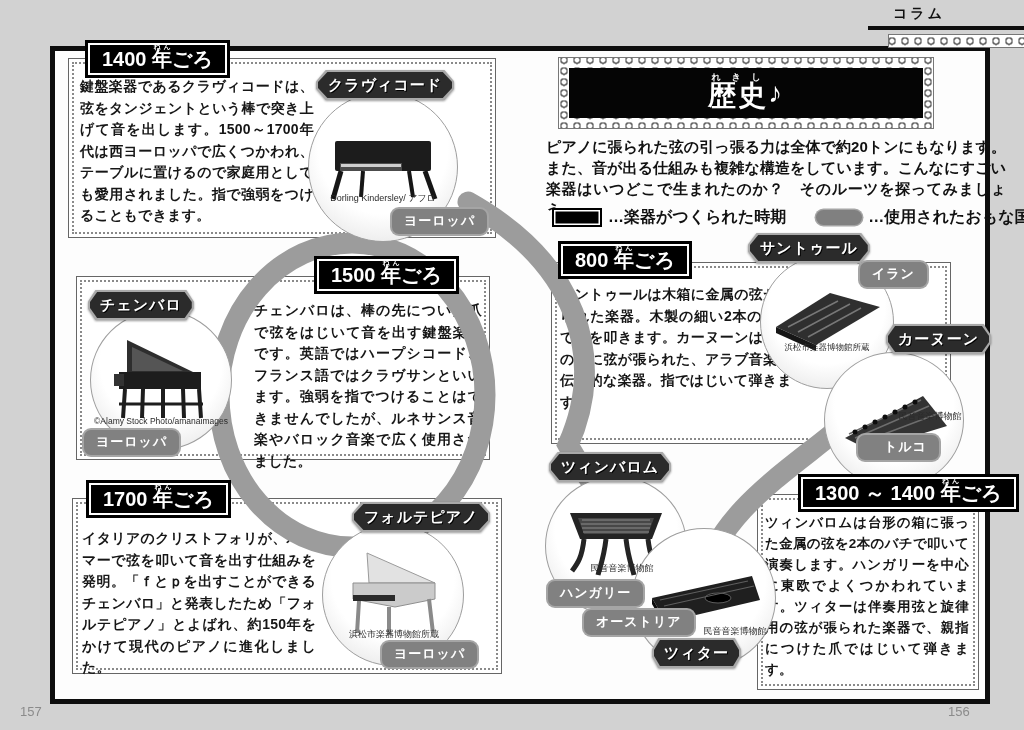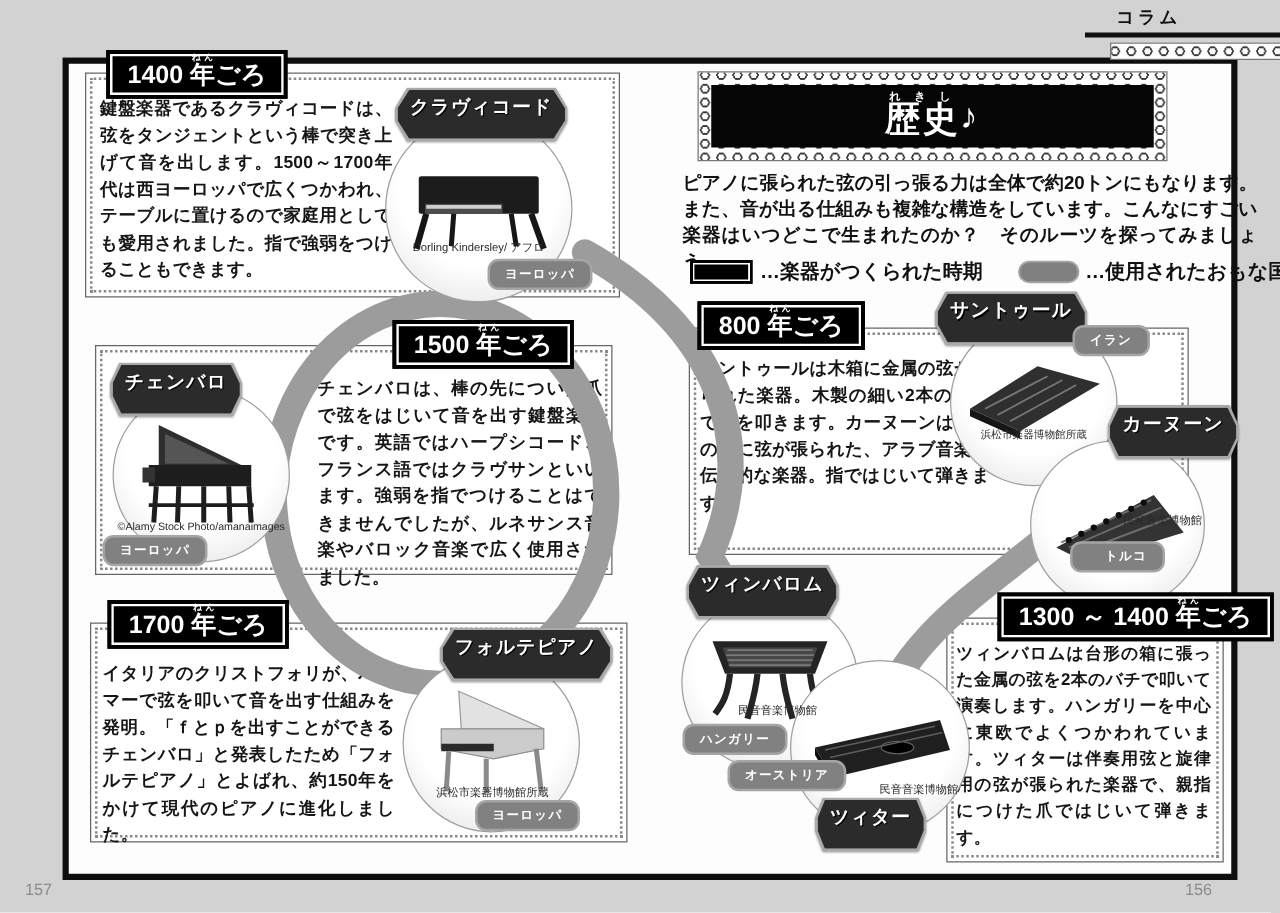--- a/index.html
+++ b/index.html
@@ -48,27 +48,27 @@
 
   
   .inst-badge-wrap{z-index:7;filter:drop-shadow(0 1px 1px rgba(0,0,0,.4));}
   .inst-badge{
     clip-path:polygon(7% 0,93% 0,100% 38%,100% 62%,93% 100%,7% 100%,0 62%,0 38%);
     background:#a9a9a9;padding:2px;
   }
   .inst-badge-inner{
     clip-path:polygon(7% 0,93% 0,100% 38%,100% 62%,93% 100%,7% 100%,0 62%,0 38%);
     background:#2b2b2b;color:#fff;font-weight:bold;font-size:15px;
-    letter-spacing:1px;text-align:center;padding:4px 10px 16px 10px;white-space:nowrap;
+    letter-spacing:1px;text-align:center;padding:4px 10px 3px 10px;white-space:nowrap;
     text-shadow:1px 1px 0 #000;
   }
 
   
   .region-badge{
-    background:#818181;color:#fff;font-weight:bold;font-size:10px;
+    background:#818181;color:#fff;font-weight:bold;font-size:13px;
     border-radius:7px;padding:3px 12px 4px 12px;text-align:center;white-space:nowrap;
     box-shadow:0 0 0 2px #a5a5a5;z-index:7;letter-spacing:1px;
   }
 
   
   .photo-circle{
     border-radius:50%;border:1px solid #9e9e9e;
     background:radial-gradient(circle at 50% 38%,#ffffff 55%,#dedede 100%);
     z-index:5;display:flex;align-items:center;justify-content:center;overflow:hidden;
   }

